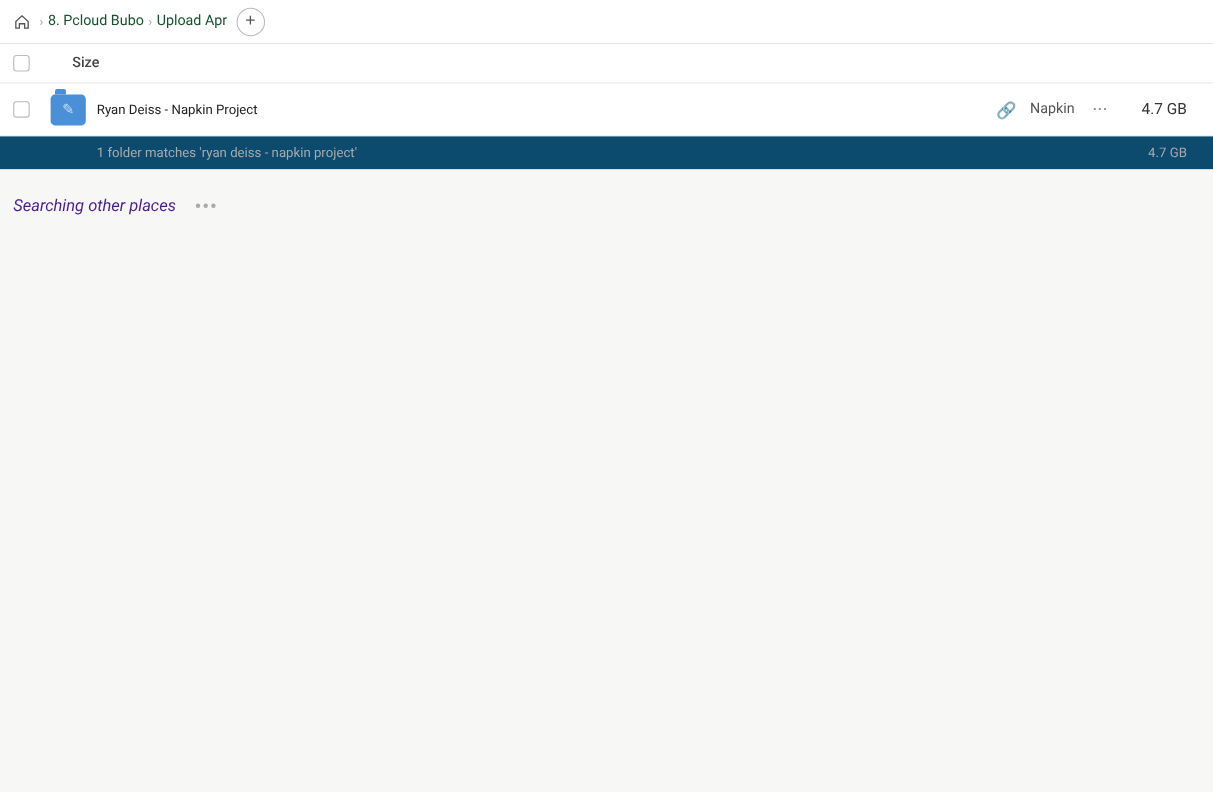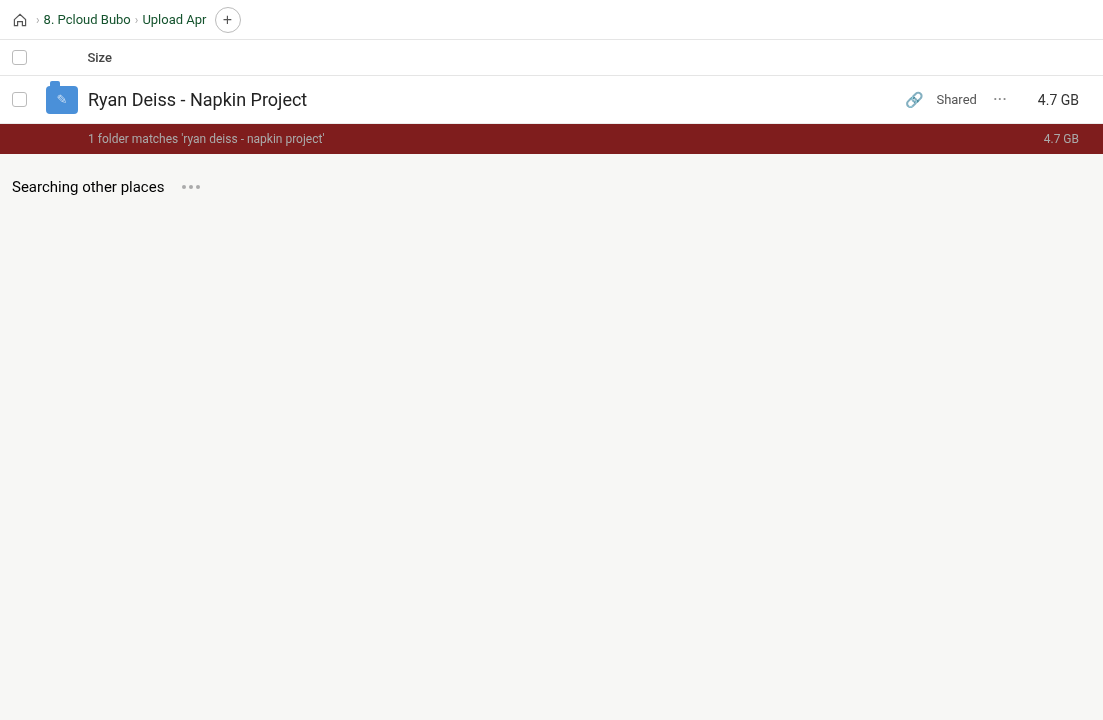--- a/index.html
+++ b/index.html
@@ -89,21 +89,21 @@
       gap: 4px;
       cursor: pointer;
       font-weight: 500;
     }
 
     .col-size {
       font-size: 13px;
       color: #444;
       font-weight: 500;
       min-width: 80px;
-      text-align: right;
+      text-align: center;
       padding-right: 12px;
     }
 
     .sort-arrow {
       font-size: 10px;
       color: #888;
     }
 
     
     .file-row {
@@ -154,21 +154,21 @@
       border-radius: 2px 2px 0 0;
     }
 
     .folder-icon-inner {
       color: rgba(255,255,255,0.7);
       font-size: 13px;
     }
 
     .file-name {
       flex: 1;
-      font-size: 18px;
+      font-size: 12px;
       color: #222;
       font-weight: 400;
     }
 
     .file-actions {
       display: flex;
       align-items: center;
       gap: 12px;
     }
 
@@ -198,21 +198,21 @@
       padding-right: 12px;
     }
 
     
     .match-info {
       display: flex;
       justify-content: space-between;
       padding: 8px 12px 8px 88px;
       font-size: 12px;
       color: #aaa;
-      background: #7f1d1d;
+      background: #0c4a6e;
     }
 
     .match-text {
       font-size: 12px;
       color: #aaa;
     }
 
     .match-size {
       font-size: 12px;
       color: #aaa;
@@ -220,24 +220,25 @@
     }
 
     
     .searching-section {
       padding: 24px 12px 16px 12px;
       background: #f7f7f5;
     }
 
     .searching-label {
       font-size: 15px;
-      color: #000000;
+      color: #4c1d95;
       display: flex;
       align-items: center;
       gap: 18px;
+      font-style: italic;
     }
 
     .loading-dots {
       display: inline-flex;
       gap: 3px;
       align-items: center;
     }
 
     .loading-dot {
       width: 4px;
@@ -296,21 +297,21 @@
     <div class="checkbox-box"></div>
   </div>
   <div class="file-icon-wrap">
     <div class="folder-icon-box">
       <span class="folder-icon-inner">✎</span>
     </div>
   </div>
   <div class="file-name">Ryan Deiss - Napkin Project</div>
   <div class="file-actions">
     <span class="shared-link-icon">🔗</span>
-    <span class="shared-label">Shared</span>
+    <span class="shared-label">Napkin</span>
     <span class="more-btn">···</span>
   </div>
   <div class="file-size">4.7 GB</div>
 </div>
 
 <div class="match-info">
   <span class="match-text">1 folder matches 'ryan deiss - napkin project'</span>
   <span class="match-size">4.7 GB</span>
 </div>
 

